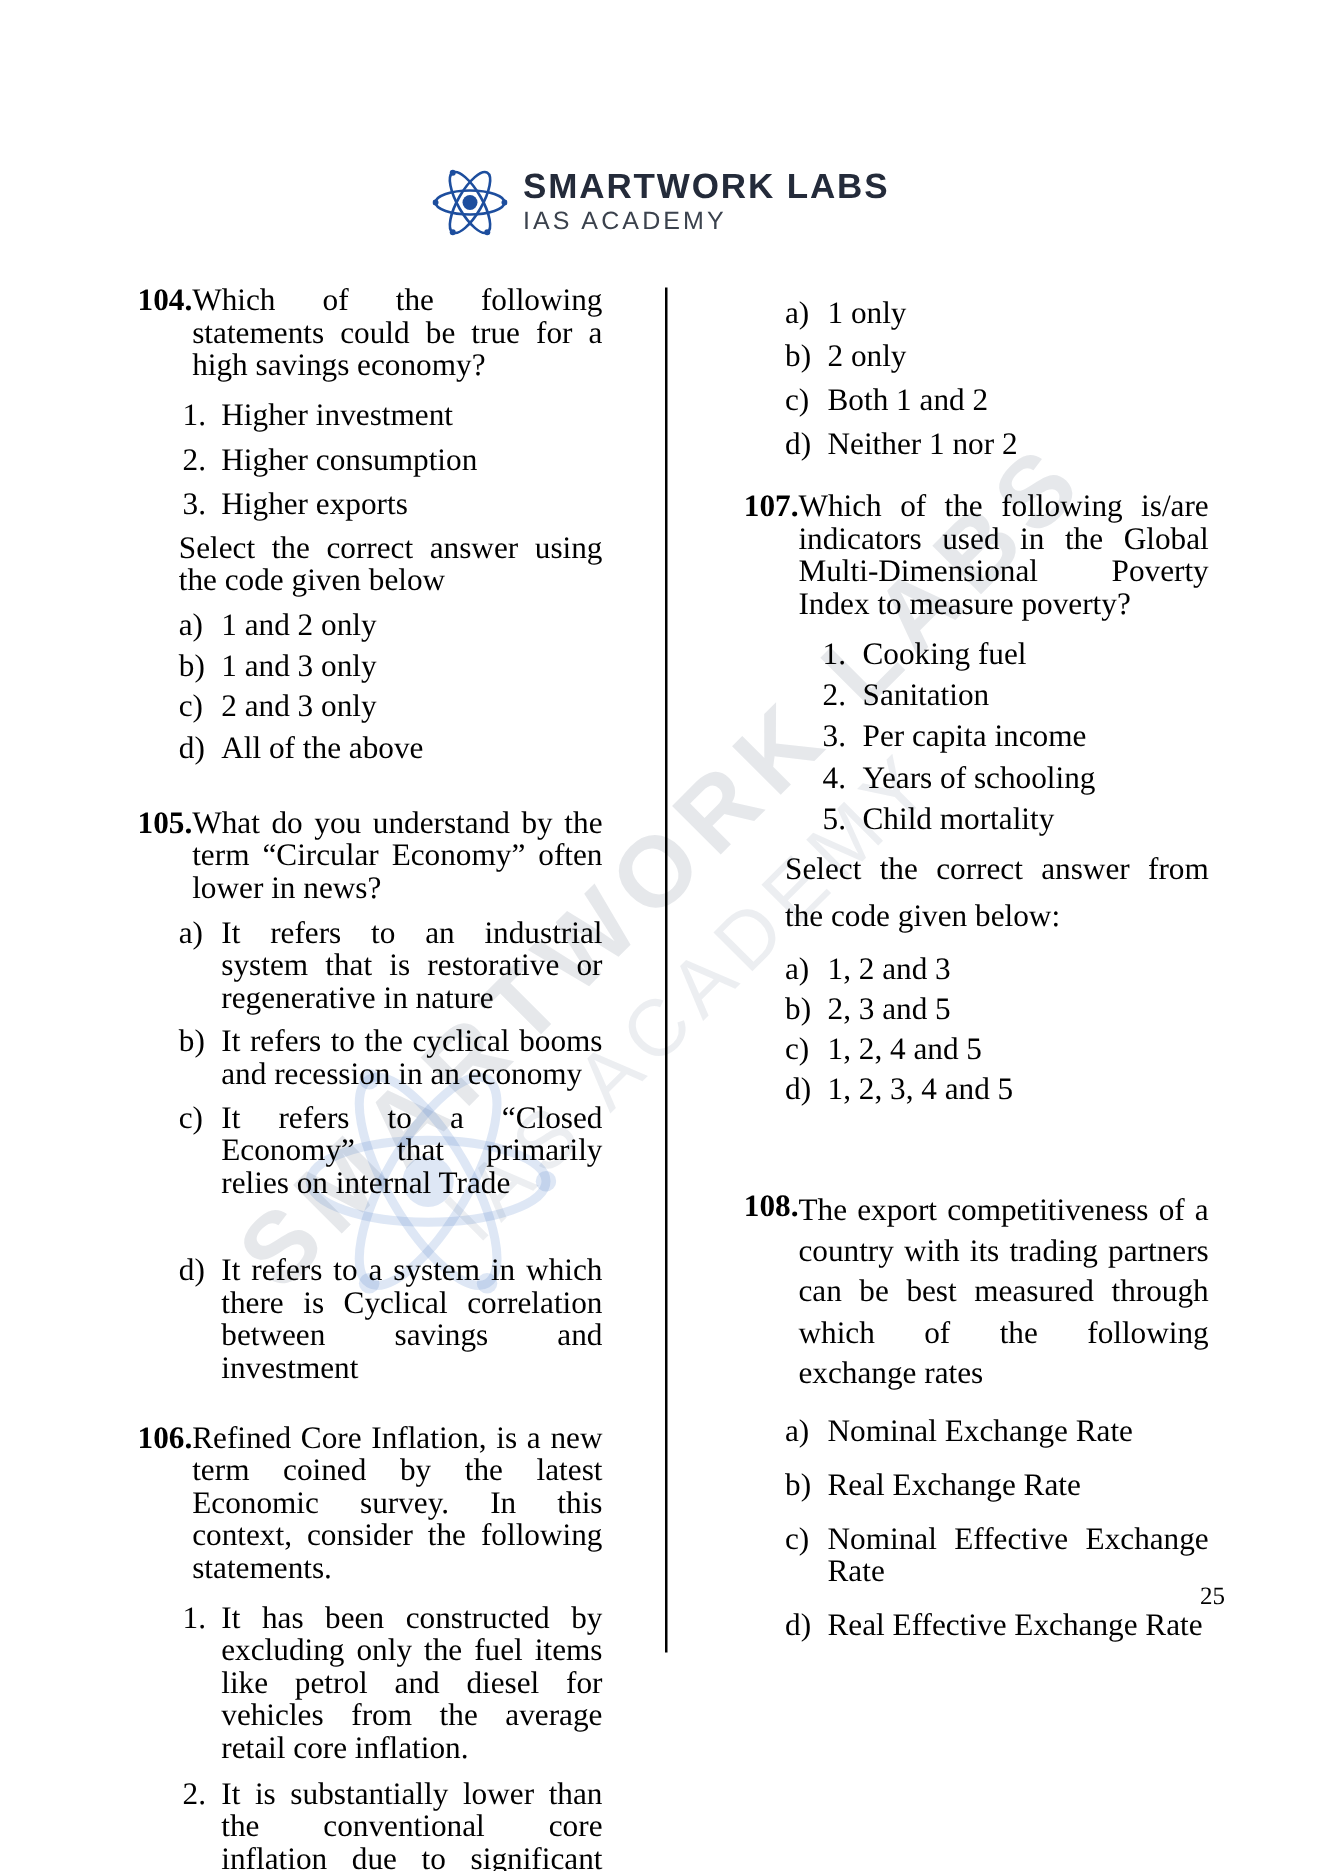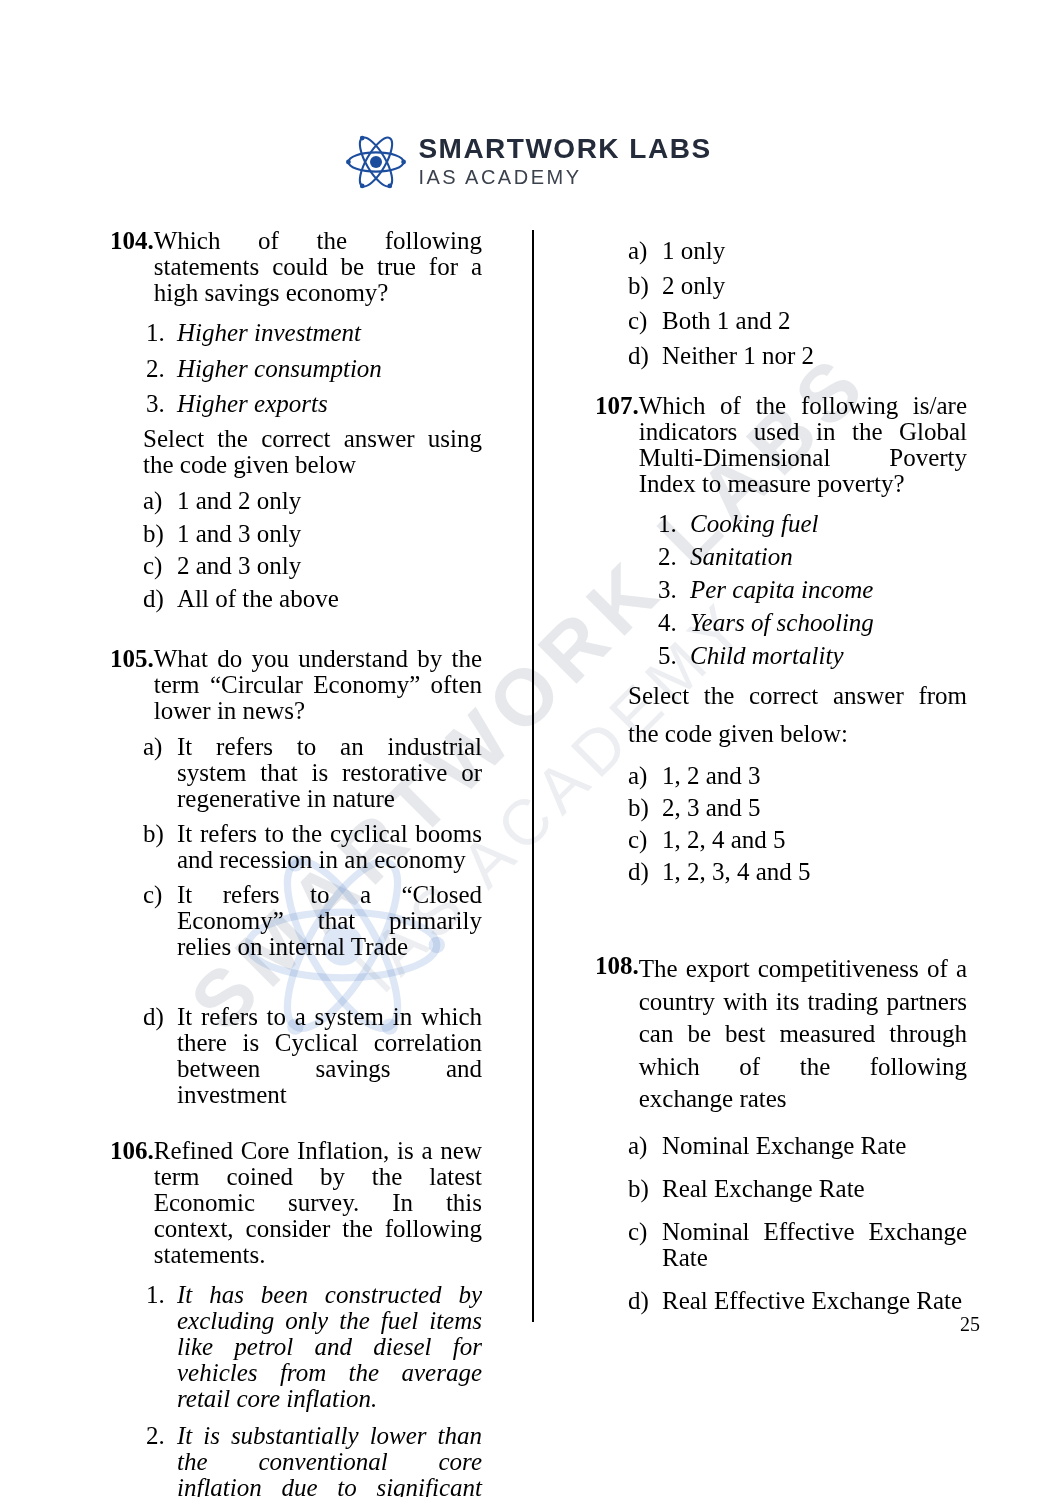--- a/index.html
+++ b/index.html
@@ -78,21 +78,21 @@
     z-index:1;
   }
 
   
   .q-head { display:flex; }
   .q-num { flex:0 0 33px; font-weight:700; }
   .q-text { flex:1; text-align:justify; }
 
   .stmt { display:flex; padding-left:36px; margin-top:9px; }
   .stmt-num { flex:0 0 31px; }
-  .stmt-text { flex:1; text-align:justify;font-style:italic; }
+  .stmt-text { flex:1; text-align:justify; }
   .col-right .stmt { padding-left:63px; }
   .col-right .stmt-num { flex:0 0 32px; }
 
   .select-text { padding-left:33px; text-align:justify; margin-top:9px; }
   .select-loose { line-height:38px; margin-top:8px; }
 
   .opt { display:flex; padding-left:33px; margin-top:6px; }
   .opt-label { flex:0 0 34px; }
   .opt-text { flex:1; text-align:justify; }
 
@@ -111,21 +111,21 @@
   .q107 .stmt { margin-top:7px; }
   .q107 .opt { margin-top:6px; }
   .q108 { margin-top:68px; }
   .q108 .q-text { line-height:32.5px; }
   .q108 .opt { margin-top:17px; }
   .q104 .opt { margin-top:6.5px; }
   .q104 .stmt { margin-top:9.5px; }
 
   
   .page-number {
-    position:absolute; top:1313px; left:960px;
+    position:absolute; top:1266px; left:960px;
     font-size:20px; z-index:1;
   }
 </style>
 </head>
 <body>
 
 <div class="page">
 
   <div class="watermark">
     <div class="wm-line1">SMARTWORK LABS</div>

